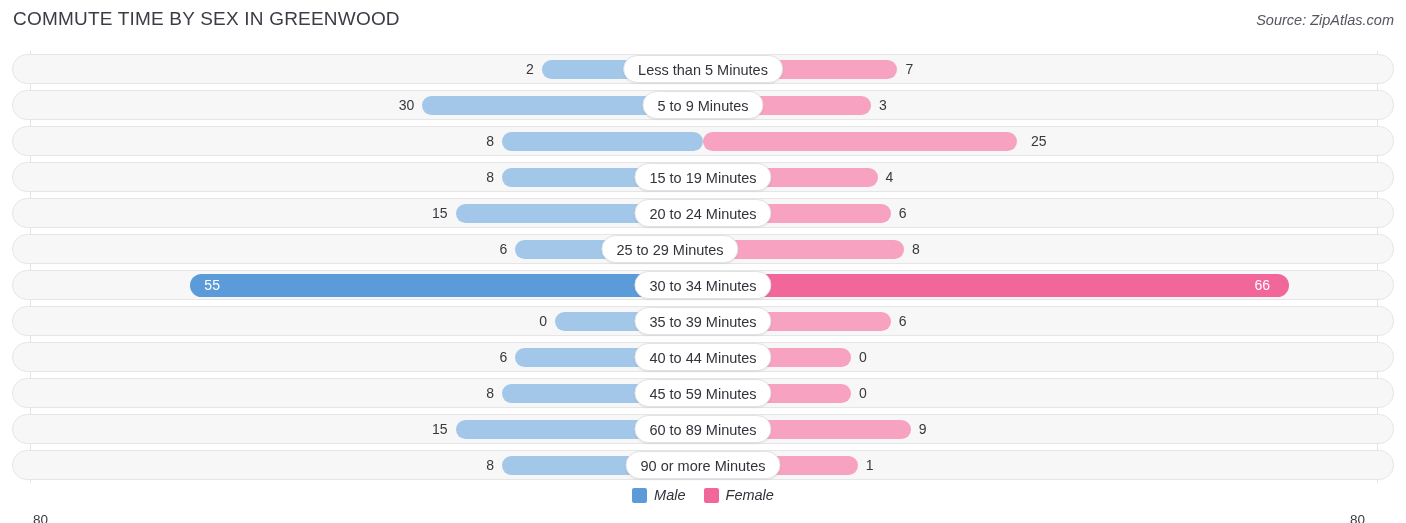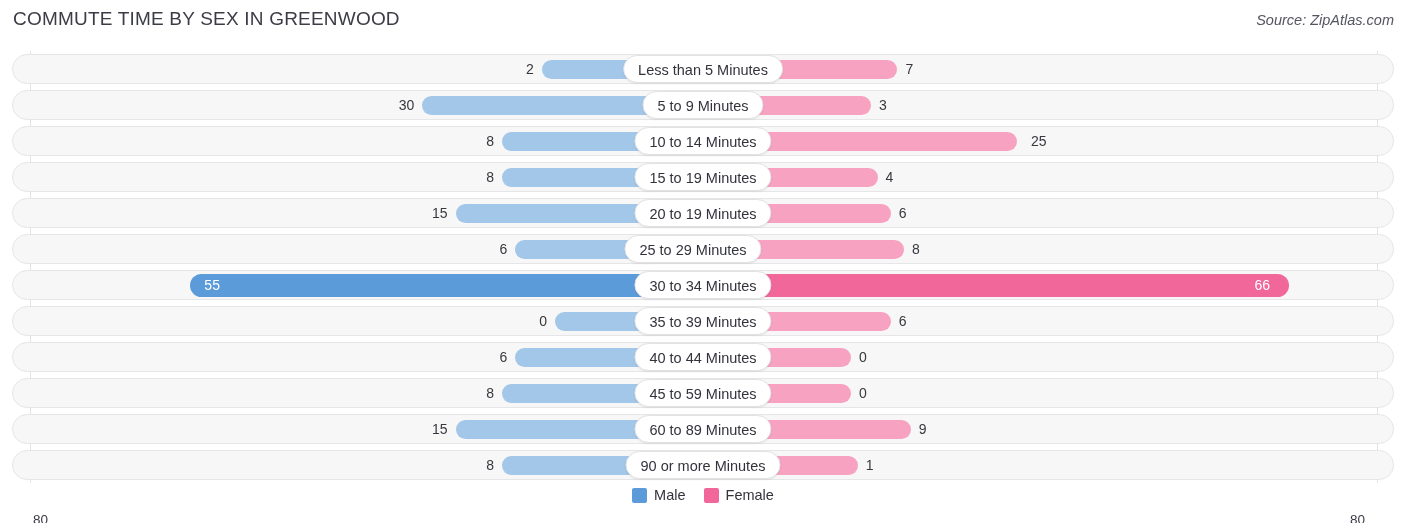--- a/index.html
+++ b/index.html
@@ -156,20 +156,21 @@
 
   .legend {
     position: absolute;
     top: 487px;
     left: 0;
     width: 1406px;
     display: flex;
     justify-content: center;
     align-items: center;
     gap: 18px;
+    font-style: italic;
   }
   .legend-item {
     display: flex;
     align-items: center;
     gap: 7px;
     font-size: 14.5px;
     color: #33333c;
   }
   .swatch {
     width: 15px;
@@ -205,45 +206,44 @@
           <div class="val val-male" style="left: 362.4px; width: 52px;">30</div>
           <div class="val val-female" style="left: 878.89px; width: 52px;">3</div>
           <div class="pill" style="left: 703px;">5 to 9 Minutes</div>
         </div>
         <div class="row">
           <div class="track"></div>
           <div class="bar bar-male" style="left: 501.96px; width: 201.04px;"></div>
           <div class="bar bar-female" style="left: 703px; width: 313.75px;"></div>
           <div class="val val-male" style="left: 441.96px; width: 52px;">8</div>
           <div class="val val-female" style="left: 1031px; width: 52px;">25</div>
-          <div class="pill" style="left: 703px;">10 to 14 Minutes</div>
         </div>
         <div class="row">
           <div class="track"></div>
           <div class="bar bar-male" style="left: 501.96px; width: 201.04px;"></div>
           <div class="bar bar-female" style="left: 703px; width: 174.52px;"></div>
           <div class="val val-male" style="left: 441.96px; width: 52px;">8</div>
           <div class="val val-female" style="left: 885.52px; width: 52px;">4</div>
           <div class="pill" style="left: 703px;">15 to 19 Minutes</div>
         </div>
         <div class="row">
           <div class="track"></div>
           <div class="bar bar-male" style="left: 455.55px; width: 247.45px;"></div>
           <div class="bar bar-female" style="left: 703px; width: 187.78px;"></div>
           <div class="val val-male" style="left: 395.55px; width: 52px;">15</div>
           <div class="val val-female" style="left: 898.78px; width: 52px;">6</div>
-          <div class="pill" style="left: 703px;">20 to 19 Minutes</div>
+          <div class="pill" style="left: 703px;">20 to 24 Minutes</div>
         </div>
         <div class="row">
           <div class="track"></div>
           <div class="bar bar-male" style="left: 515.22px; width: 187.78px;"></div>
           <div class="bar bar-female" style="left: 703px; width: 201.04px;"></div>
           <div class="val val-male" style="left: 455.22px; width: 52px;">6</div>
           <div class="val val-female" style="left: 912.04px; width: 52px;">8</div>
-          <div class="pill" style="left: 693px;">25 to 29 Minutes</div>
+          <div class="pill" style="left: 670px;">25 to 29 Minutes</div>
         </div>
         <div class="row highlight">
           <div class="track"></div>
           <div class="bar bar-male" style="left: 190.35px; width: 512.65px;"></div>
           <div class="bar bar-female" style="left: 703px; width: 585.58px;"></div>
           <div class="val-inside" style="left: 204.35px;">55</div>
           <div class="val-inside" style="left: 1254.58px;">66</div>
           <div class="pill" style="left: 703px;">30 to 34 Minutes</div>
         </div>
         <div class="row">

